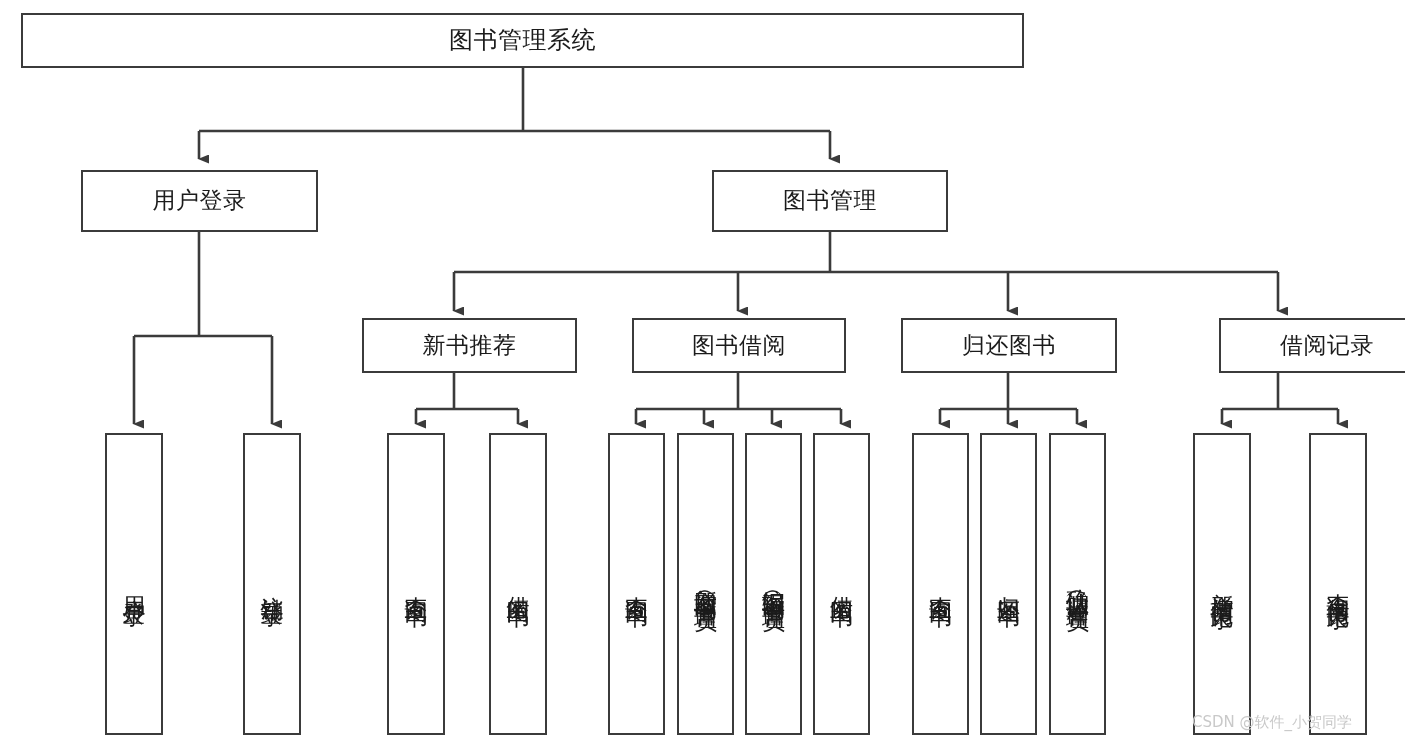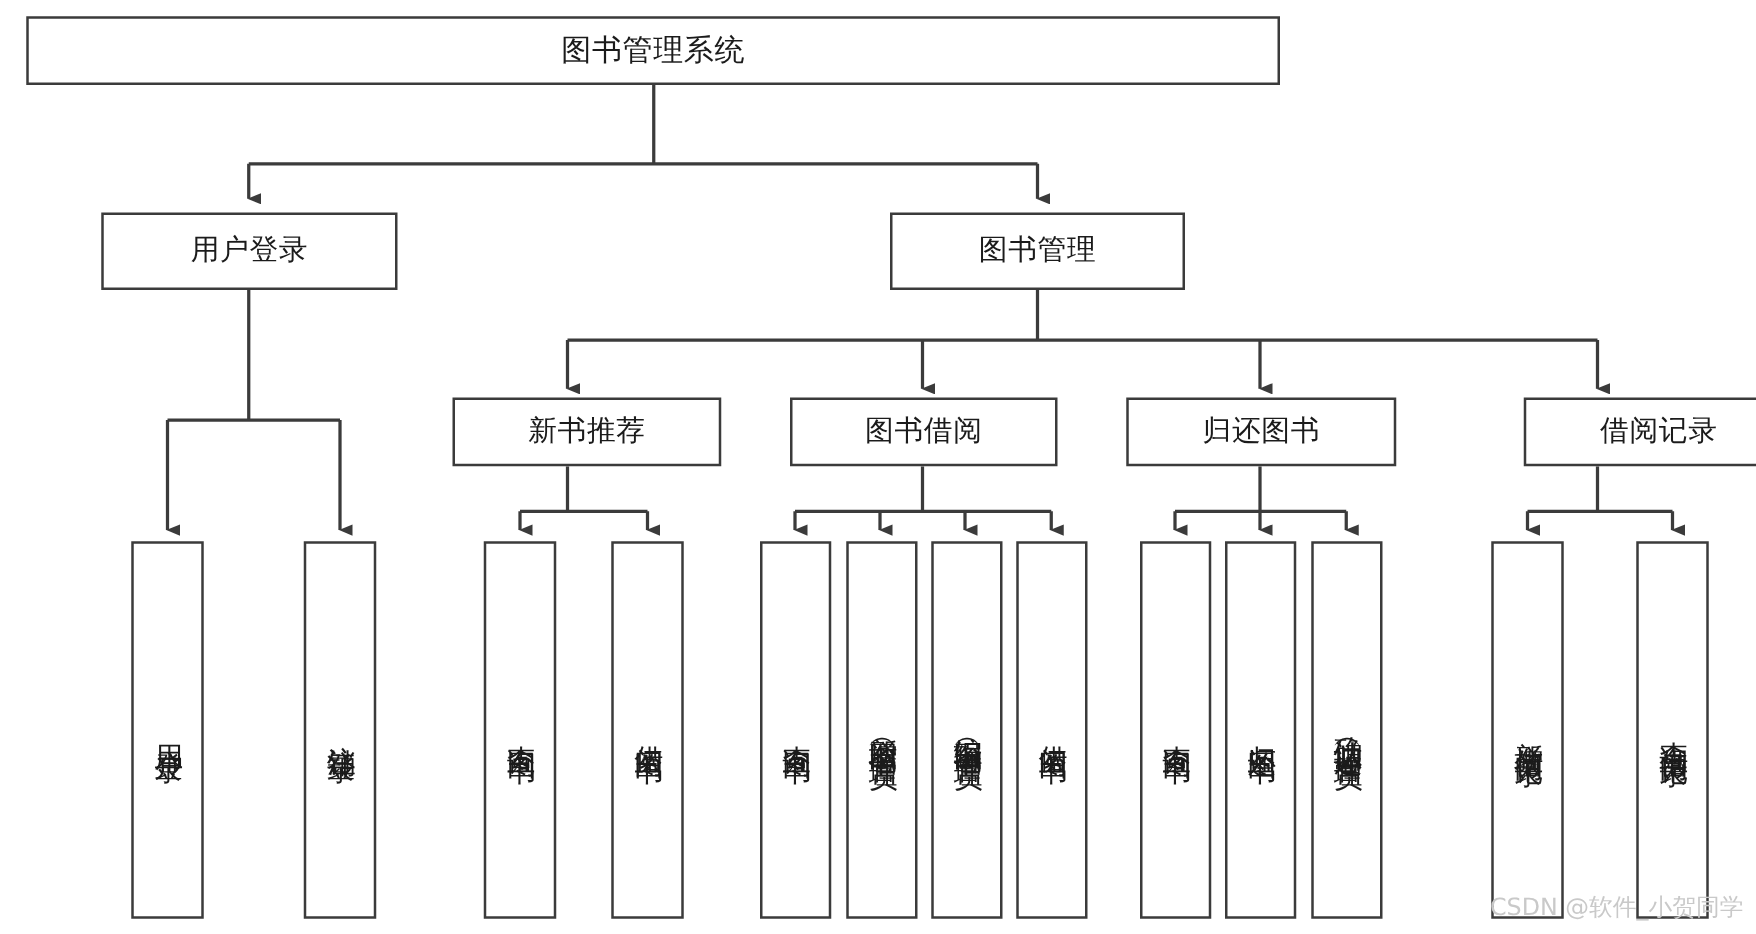--- a/index.html
+++ b/index.html
@@ -58,21 +58,21 @@
     writing-mode: vertical-rl;
     text-orientation: upright;
     font-size: 23px;
     letter-spacing: 3px;
     line-height: 1.0;
   }
   .watermark {
     position: absolute;
     left: 1192px;
     top: 713px;
-    font-size: 19px;
+    font-size: 15px;
     color: #c9c9c9;
     white-space: pre;
     z-index: 3;
     font-family: "DejaVu Sans", "Liberation Sans", sans-serif;
   }
 </style>
 </head>
 <body>
 
 <div id="diagram-root">

